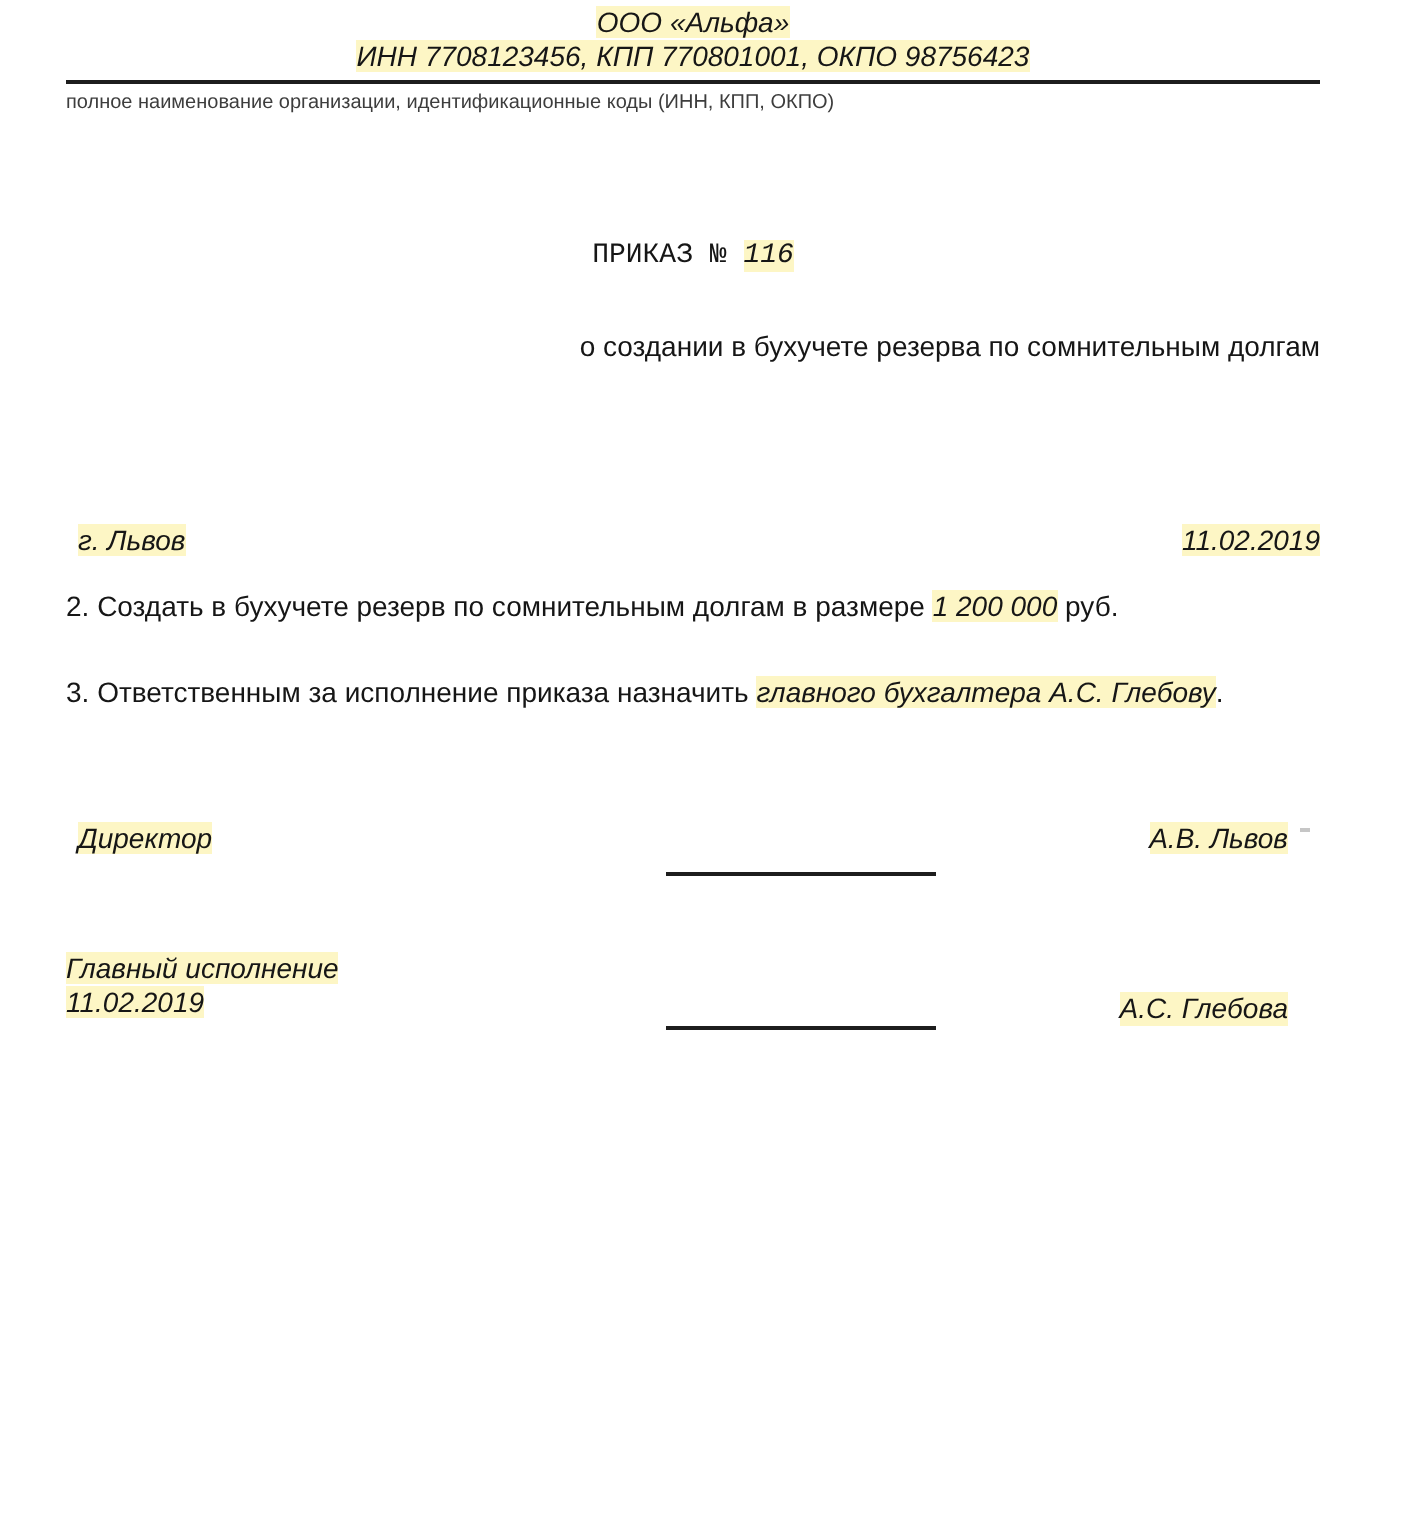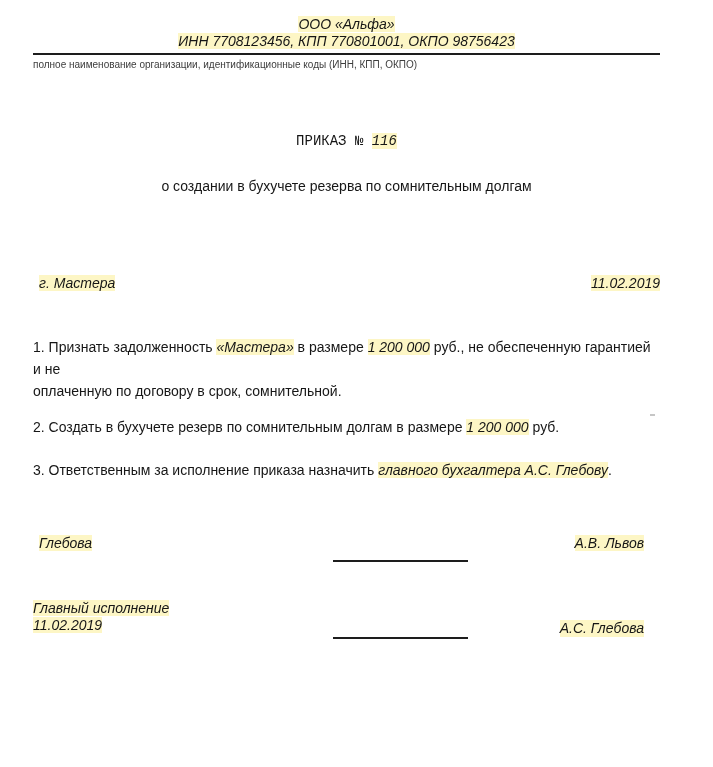--- a/index.html
+++ b/index.html
@@ -9,26 +9,26 @@
     position: relative;
     overflow: hidden;
     font-family: "Liberation Sans", "DejaVu Sans", sans-serif;
     font-size: 14px;
     color: #161616;
   }
   .doc { margin-left: 33px; width: 627px; }
   .center { text-align: center; }
   .hl { background: var(--hl, #fdf6c5); font-style: italic; }
 
-  .org-header { padding-top: 16px; line-height: 17px; }
+  .org-header { padding-top: 3px; line-height: 17px; }
   .rule { border-top: 2px solid #1d1d1d; margin-top: 3px; height: 0; }
   .caption { text-align: left; font-size: 10px; color: #3d3d3d; margin-top: 4px; line-height: 12px; }
 
   .title   { margin-top: 62px; line-height: 16px; font-family: Liberation Mono, monospace; }
-  .subject { margin-top: 29px; line-height: 16px; }
+  .subject { margin-top: 29px; line-height: 16px; text-align: right; }
 
   .city-date { display: flex; justify-content: space-between; margin-top: 81px; line-height: 16px; }
   .indent { margin-left: 6px; }
 
   .order-word { margin-top: 59px; line-height: 16px; }
 
   .item  { line-height: 22px; }
   .item1 { margin-top: 45px; }
   .item2 { margin-top: 14px; }
   .item3 { margin-top: 21px; }
@@ -68,40 +68,36 @@
 
     <div class="rule"></div>
 
     <div class="caption">полное наименование организации, идентификационные коды (ИНН, КПП, ОКПО)</div>
 
     <div class="title center"><span>ПРИКАЗ № </span><span class="hl">116</span></div>
 
     <div class="subject center">о создании в бухучете резерва по сомнительным долгам</div>
 
     <div class="city-date">
-      <span class="hl indent">г. Мастера</span>
+      <span class="hl indent">г. Львов</span>
       <span class="hl">11.02.2019</span>
     </div>
 
 
-    <div class="item item1">
-      <div class="line"><span>1. Признать задолженность </span><span class="hl">«Мастера»</span><span> в размере </span><span class="hl">1 200 000</span><span> руб., не обеспеченную гарантией и не</span></div>
-      <div class="line"><span>оплаченную по договору в срок, сомнительной.</span></div>
-    </div>
 
     <div class="item item2">
       <div class="line"><span>2. Создать в бухучете резерв по сомнительным долгам в размере </span><span class="hl">1 200 000</span><span> руб.</span></div>
     </div>
 
     <div class="item item3">
       <div class="line"><span>3. Ответственным за исполнение приказа назначить </span><span class="hl">главного бухгалтера А.С. Глебову</span><span>.</span></div>
     </div>
 
     <div class="sig-row">
-      <span class="hl indent">Глебова</span>
+      <span class="hl indent">Директор</span>
       <span class="hl right-name">А.В. Львов</span>
       <div class="sig-line"></div>
     </div>
 
 
     <div class="sig-block">
       <div>
         <span class="hl">Главный исполнение</span>
       </div>
       <div>

